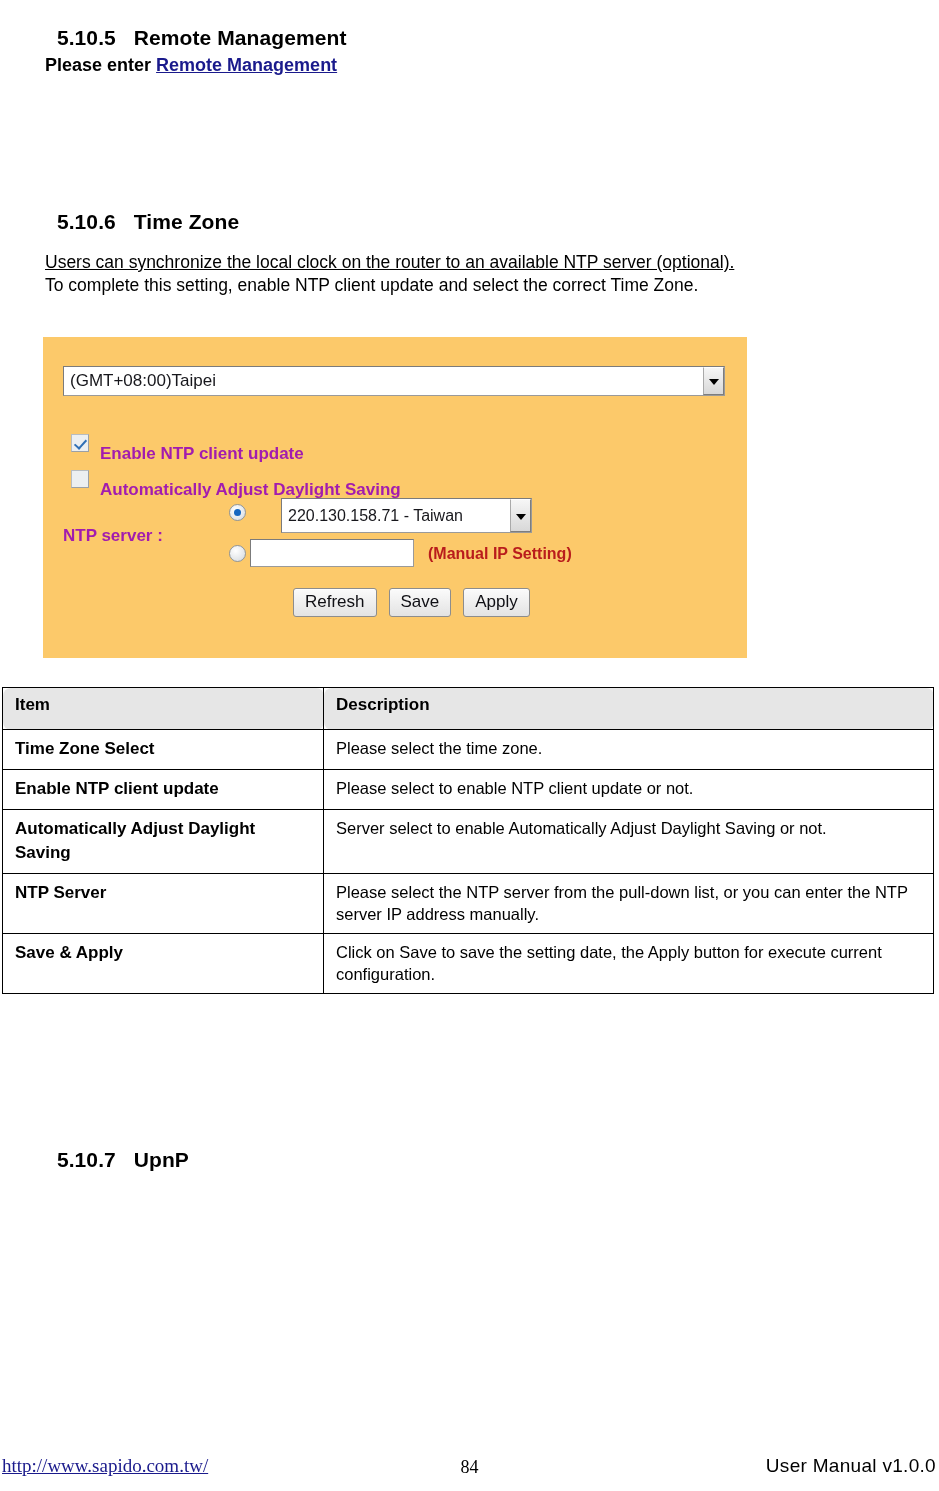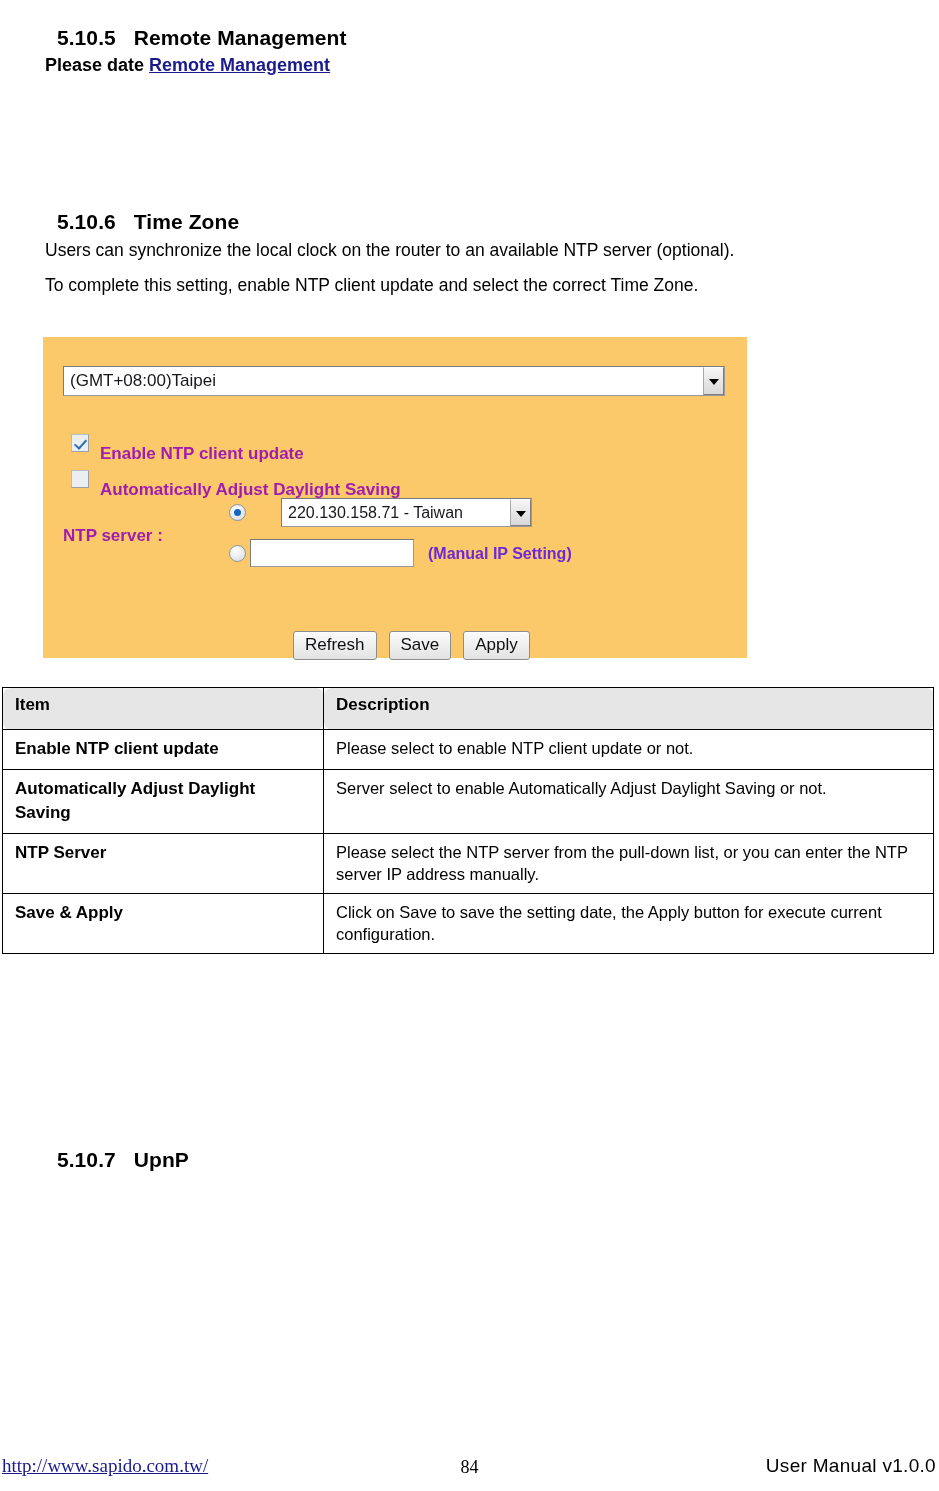--- a/index.html
+++ b/index.html
@@ -120,21 +120,21 @@
   #tz-combo {
     left: 20px;
     top: 29px;
     width: 662px;
     height: 30px;
   }
   #ntp-combo {
     left: 238px;
     top: 161px;
     width: 251px;
-    height: 29px;
+    height: 35px;
   }
   #ntp-combo .combo-text { font-size: 16px; }
 
   
   .cbrow {
     position: absolute;
     display: flex;
     align-items: center;
   }
   .checkbox {
@@ -199,21 +199,21 @@
     border-top-color: #7b7b7b;
     border-left-color: #7b7b7b;
     box-sizing: border-box;
   }
   #manual-hint {
     position: absolute;
     left: 385px;
     top: 208px;
     font-size: 16px;
     font-weight: bold;
-    color: #6d28d9;
+    color: #b91c1c;
     white-space: nowrap;
   }
 
   
   .btnrow {
     position: absolute;
     left: 250px;
     top: 251px;
     display: flex;
     gap: 12px;
@@ -222,21 +222,20 @@
     background: linear-gradient(#fbfbfb, #e3e3e3);
     border: 1px solid #8d8d8d;
     border-radius: 3px;
     box-shadow: inset 0 1px 0 #ffffff;
     font-family: "Liberation Sans", sans-serif;
     font-size: 17px;
     color: #0f0f14;
     padding: 3px 11px 4px;
     line-height: 20px;
     white-space: nowrap;
-    margin-top: 43px;
   }
 
   
   #desc-table {
     position: absolute;
     left: 2px;
     top: 687px;
     width: 932px;
     border-collapse: collapse;
     table-layout: fixed;
@@ -299,28 +298,28 @@
   }
 </style>
 </head>
 <body>
 
 <div class="heading" style="top:2px;">
   <span class="num">5.10.5</span><span>&nbsp;&nbsp;&nbsp;</span><span class="ttl">Remote Management</span>
 </div>
 
 <div class="para-bold" style="top:55px;">
-  <span>Please date </span><a class="link-inline" href="#">Remote Management</a>
+  <span>Please enter </span><a class="link-inline" href="#">Remote Management</a>
 </div>
 
 <div class="heading" style="top:186px;">
   <span class="num">5.10.6</span><span>&nbsp;&nbsp;&nbsp;</span><span class="ttl">Time Zone</span>
 </div>
 
-<div class="para" style="top:240px;">Users can synchronize the local clock on the router to an available NTP server (optional).</div>
+<div class="para" style="top:252px;text-decoration:underline;">Users can synchronize the local clock on the router to an available NTP server (optional).</div>
 <div class="para" style="top:275px;">To complete this setting, enable NTP client update and select the correct Time Zone.</div>
 
 <div id="tz-panel">
 
   <div id="tz-select-label" class="panel-label">Time Zone Select :</div>
 
   <div class="combo" id="tz-combo">
     <span class="combo-text">(GMT+08:00)Taipei</span>
     <span class="combo-arrow"></span>
   </div>
@@ -359,20 +358,24 @@
 
 <table id="desc-table">
   <thead>
     <tr>
       <th class="col-item">Item</th>
       <th>Description</th>
     </tr>
   </thead>
   <tbody>
     <tr>
+      <td class="item-cell">Time Zone Select</td>
+      <td class="desc-cell">Please select the time zone.</td>
+    </tr>
+    <tr>
       <td class="item-cell">Enable NTP client update</td>
       <td class="desc-cell">Please select to enable NTP client update or not.</td>
     </tr>
     <tr>
       <td class="item-cell">Automatically Adjust Daylight Saving</td>
       <td class="desc-cell">Server select to enable Automatically Adjust Daylight Saving or not.</td>
     </tr>
     <tr>
       <td class="item-cell">NTP Server</td>
       <td class="desc-cell">Please select the NTP server from the pull-down list, or you can enter the NTP server IP address manually.</td>

